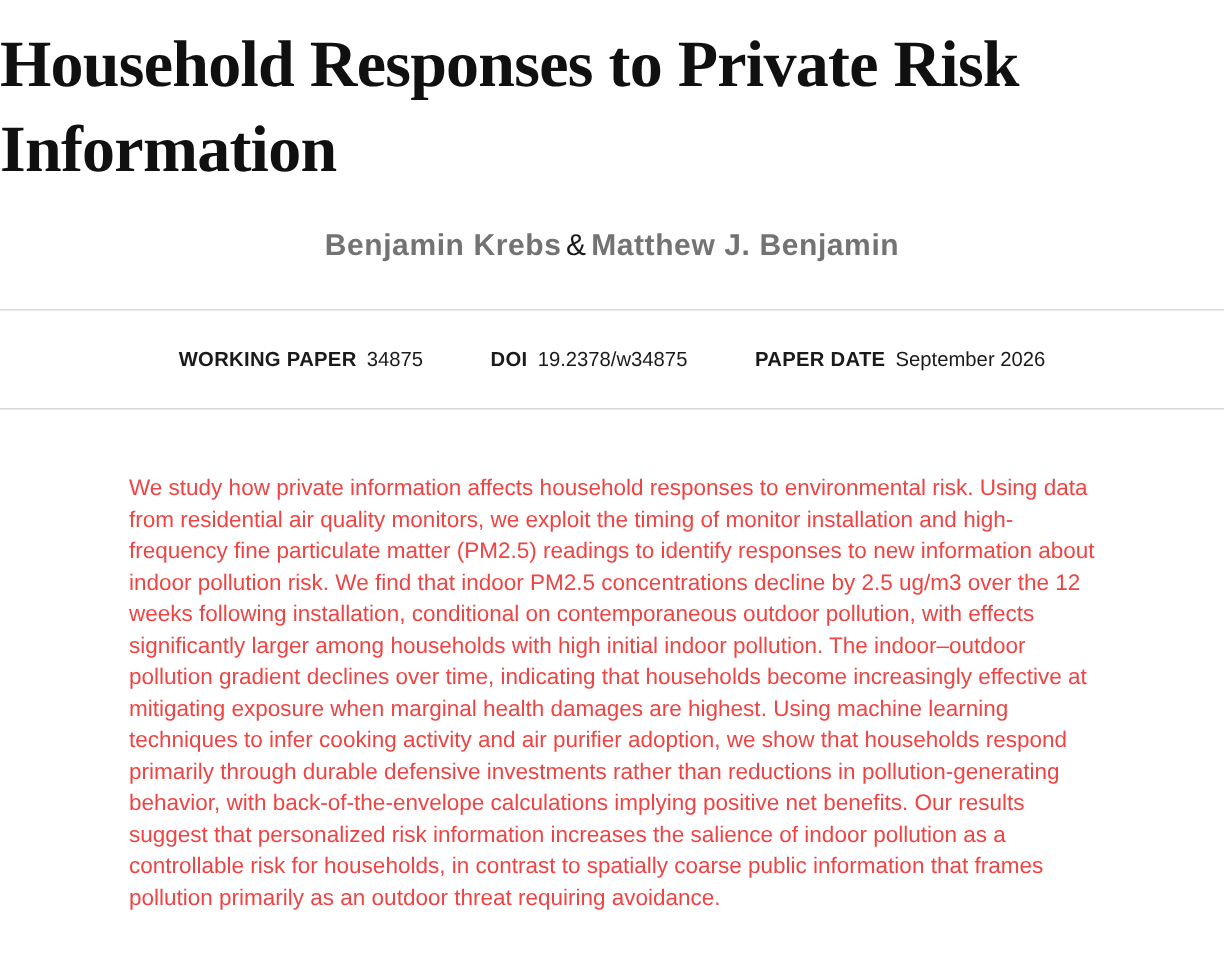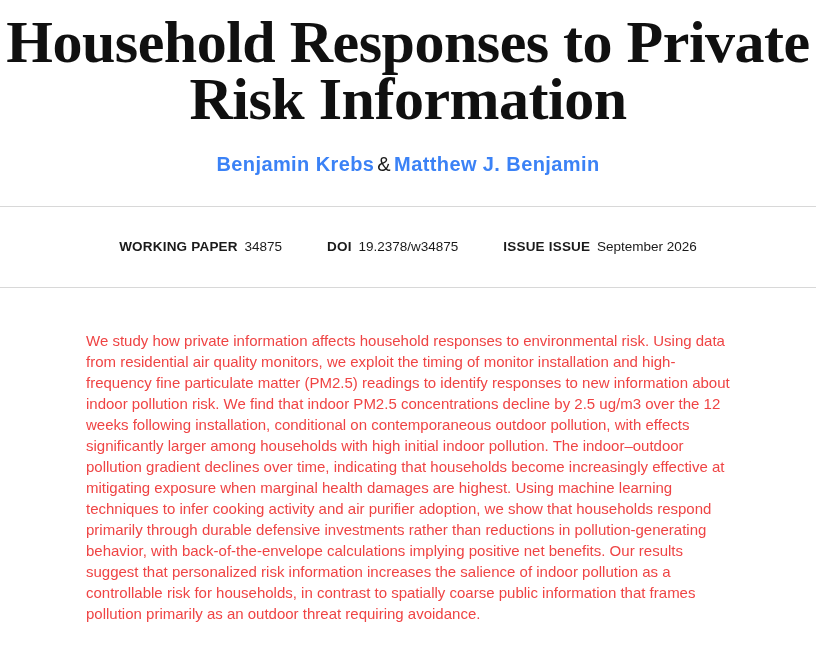--- a/index.html
+++ b/index.html
@@ -14,49 +14,48 @@
     overflow: hidden;
     font-family: "Liberation Sans", sans-serif;
   }
   .page { width: 816px; height: 652px; background: #ffffff; }
 
   .title {
     margin: 0;
     padding-top: 14px;
     font-family: "Liberation Serif", "DejaVu Serif", serif;
     font-weight: bold;
-    font-size: 60px;
+    font-size: 44px;
     line-height: 57px;
     letter-spacing: -0.5px;
-    text-align: center;
     color: #101010;
   }
 
   .authors {
     margin-top: 24px;
     text-align: center;
     font-size: 20px;
     line-height: 24px;
     font-weight: bold;
     letter-spacing: 0.4px;
   }
   .author {
-    color: #3b82f6;
+    color: #737373;
     text-decoration: none;
     cursor: pointer;
   }
   .author-sep {
     color: #1a1a1a;
     padding: 0 3px;
     font-weight: normal;
   }
 
   .meta-bar {
     margin-top: 30px;
-    height: 82px;
+    height: 67px;
     border-top: 1px solid #d8d8d8;
     border-bottom: 1px solid #d8d8d8;
     display: flex;
     justify-content: center;
     align-items: center;
     gap: 45px;
     font-size: 13.5px;
     line-height: 16px;
     color: #1a1a1a;
     white-space: nowrap;
@@ -87,20 +86,20 @@
   <div class="meta-bar">
     <div class="meta-item">
       <span class="meta-label">WORKING PAPER</span>
       <span class="meta-value">34875</span>
     </div>
     <div class="meta-item">
       <span class="meta-label">DOI</span>
       <span class="meta-value">19.2378/w34875</span>
     </div>
     <div class="meta-item">
-      <span class="meta-label">ISSUE ISSUE</span>
+      <span class="meta-label">PAPER DATE</span>
       <span class="meta-value">September 2026</span>
     </div>
   </div>
 
   <p class="abstract">We study how private information affects household responses to environmental risk. Using data from residential air quality monitors, we exploit the timing of monitor installation and high-frequency fine particulate matter (PM2.5) readings to identify responses to new information about indoor pollution risk. We find that indoor PM2.5 concentrations decline by 2.5 ug/m3 over the 12 weeks following installation, conditional on contemporaneous outdoor pollution, with effects significantly larger among households with high initial indoor pollution. The indoor–outdoor pollution gradient declines over time, indicating that households become increasingly effective at mitigating exposure when marginal health damages are highest. Using machine learning techniques to infer cooking activity and air purifier adoption, we show that households respond primarily through durable defensive investments rather than reductions in pollution-generating behavior, with back-of-the-envelope calculations implying positive net benefits. Our results suggest that personalized risk information increases the salience of indoor pollution as a controllable risk for households, in contrast to spatially coarse public information that frames pollution primarily as an outdoor threat requiring avoidance.</p>
 
 </div>
 
 </body></html>

